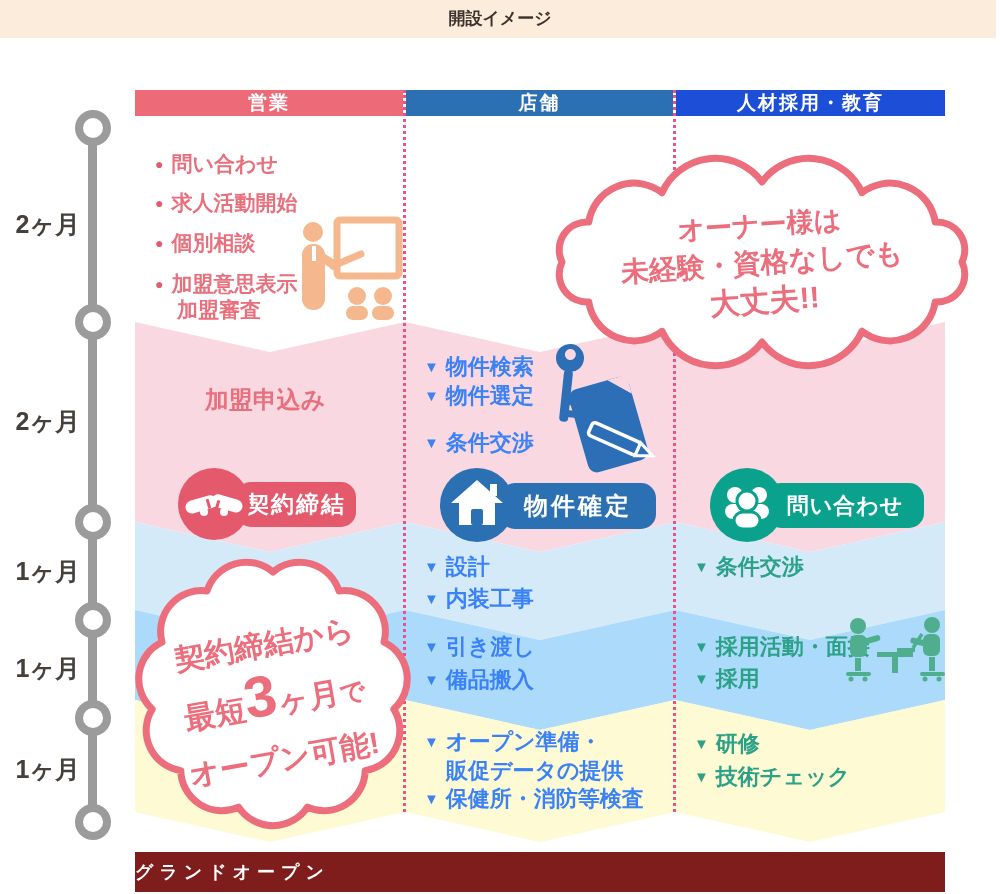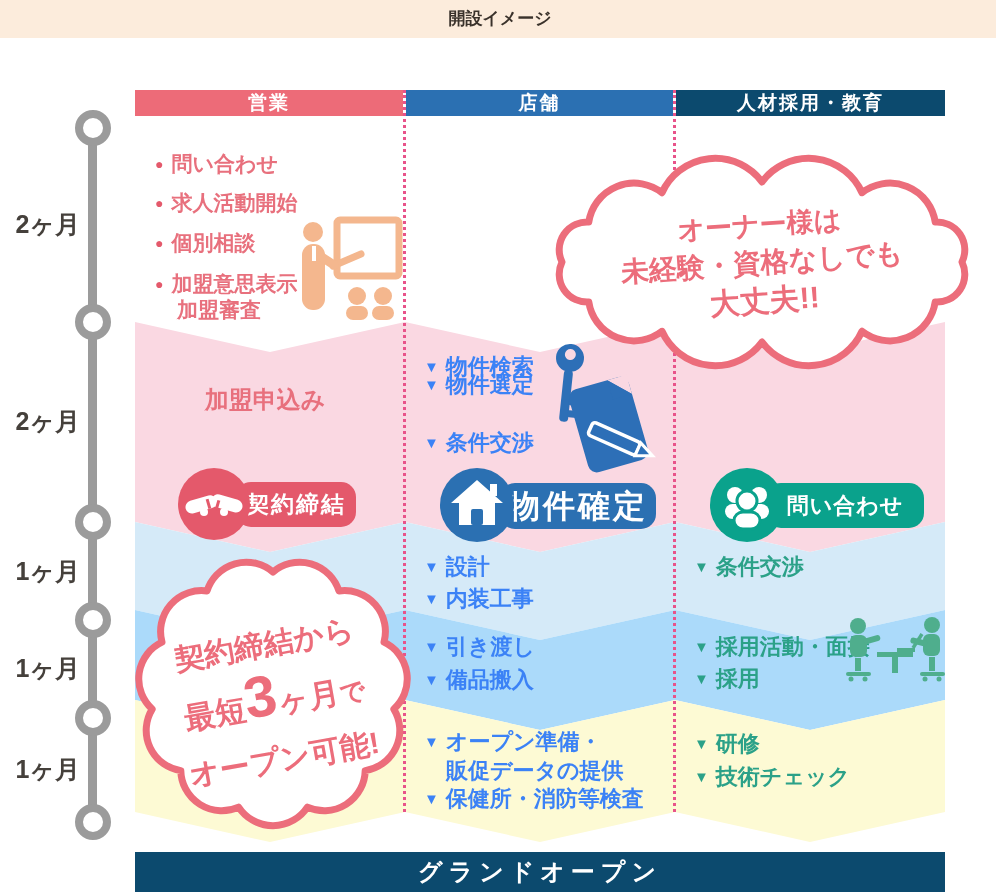--- a/index.html
+++ b/index.html
@@ -3,22 +3,22 @@
 <meta charset="utf-8">
 <style>
   html,body{margin:0;padding:0;background:#fff;}
   .stage{position:relative;width:996px;height:894px;background:#fff;overflow:hidden;
          font-family:"Liberation Sans",sans-serif;}
   .abs{position:absolute;}
 
   
   .top-banner{left:0;top:0;width:1000px;height:38px;background:#fcecdc;
               text-align:center;line-height:38px;font-size:17px;font-weight:bold;color:#3a322b;}
-  .footer-banner{left:135px;top:852px;width:810px;height:40px;background:#0c4a6e;
-                 text-align:center;line-height:40px;font-size:24px;font-weight:bold;color:#fff;letter-spacing:6px;}
+  .footer-banner{left:135px;top:852px;width:810px;height:40px;background:#7f1d1d;
+                 line-height:40px;font-size:18px;font-weight:bold;color:#fff;letter-spacing:6px;}
 
   
   .hdr{height:26px;line-height:26px;text-align:center;color:#fff;font-weight:bold;font-size:19px;letter-spacing:2px;}
 
   
   .band{left:135px;width:810px;}
   .band-pink{background:#fad8e2;}
   .band-lblue{background:#d5eaf8;}
   .band-mblue{background:#abdafa;}
   .band-yellow{background:#fdfad4;}
@@ -59,21 +59,21 @@
   <div class="abs band band-pink" style="top:322px;height:230px;clip-path:polygon(0px 0px,135px 30px,270px 0px,405px 30px,540px 0px,675px 30px,810px 0px,810px 200px,675px 230px,540px 200px,405px 230px,270px 200px,135px 230px,0px 200px);"></div>
   <div class="abs band band-lblue" style="top:522px;height:118px;clip-path:polygon(0px 0px,135px 30px,270px 0px,405px 30px,540px 0px,675px 30px,810px 0px,810px 88px,675px 118px,540px 88px,405px 118px,270px 88px,135px 118px,0px 88px);"></div>
   <div class="abs band band-mblue" style="top:610px;height:120px;clip-path:polygon(0px 0px,135px 30px,270px 0px,405px 30px,540px 0px,675px 30px,810px 0px,810px 90px,675px 120px,540px 90px,405px 120px,270px 90px,135px 120px,0px 90px);"></div>
   <div class="abs band band-yellow" style="top:700px;height:142px;clip-path:polygon(0px 0px,135px 30px,270px 0px,405px 30px,540px 0px,675px 30px,810px 0px,810px 112px,675px 142px,540px 112px,405px 142px,270px 112px,135px 142px,0px 112px);"></div>
 
   <div class="abs vsep" style="left:403px;top:90px;height:722px;"></div>
   <div class="abs vsep" style="left:673px;top:90px;height:722px;"></div>
 
   <div class="abs hdr" style="left:135px;top:90px;width:268px;background:#ed6b78;">営業</div>
   <div class="abs hdr" style="left:406px;top:90px;width:267px;background:#2b70b2;">店舗</div>
-  <div class="abs hdr" style="left:676px;top:90px;width:269px;background:#0c4a6e;">人材採用・教育</div>
+  <div class="abs hdr" style="left:676px;top:90px;width:269px;background:#1d4ed8;">人材採用・教育</div>
 
   <div class="abs tl-bar"></div>
   <div class="abs ring" style="left:75px;top:110px;"></div>
   <div class="abs ring" style="left:75px;top:304px;"></div>
   <div class="abs ring" style="left:75px;top:504px;"></div>
   <div class="abs ring" style="left:75px;top:602px;"></div>
   <div class="abs ring" style="left:75px;top:700px;"></div>
   <div class="abs ring" style="left:75px;top:804px;"></div>
   <div class="abs tl-label" style="left:4px;top:208px;">2ヶ月</div>
   <div class="abs tl-label" style="left:4px;top:405px;">2ヶ月</div>
@@ -96,21 +96,21 @@
     <rect x="25" y="34" width="4" height="15" fill="#fff"></rect>
     <circle cx="70" cy="84" r="9" fill="#f4b78e"></circle>
     <rect x="59" y="94" width="22" height="14" rx="7" fill="#f4b78e"></rect>
     <circle cx="96" cy="84" r="9" fill="#f4b78e"></circle>
     <rect x="85" y="94" width="22" height="14" rx="7" fill="#f4b78e"></rect>
   </svg>
 
   <div class="abs" style="left:180px;top:384px;width:170px;text-align:center;font-size:24px;font-weight:bold;color:#e8707d;white-space:nowrap;">加盟申込み</div>
 
   <div class="abs dstep navy" style="left:424px;top:352px;"><span class="tri">▼</span><span>物件検索</span></div>
-  <div class="abs dstep navy" style="left:424px;top:370px;"><span class="tri">▼</span><span>物件選定</span></div>
+  <div class="abs dstep navy" style="left:424px;top:381px;"><span class="tri">▼</span><span>物件選定</span></div>
   <div class="abs dstep navy" style="left:424px;top:428px;"><span class="tri">▼</span><span>条件交渉</span></div>
 
   <svg class="abs" style="left:548px;top:342px;" width="64" height="98" viewBox="0 0 64 98">
     <g transform="rotate(6 22 16)">
       <circle cx="22" cy="16" r="14" fill="#2d6fb7"></circle>
       <circle cx="22" cy="12.5" r="5.5" fill="#fad8e2"></circle>
       <rect x="17.5" y="28" width="9" height="52" rx="4" fill="#2d6fb7"></rect>
       <rect x="25" y="56" width="11" height="7" rx="2" fill="#2d6fb7"></rect>
       <rect x="25" y="68" width="14" height="7" rx="2" fill="#2d6fb7"></rect>
     </g>
@@ -133,21 +133,21 @@
     <svg width="72" height="72" viewBox="0 0 72 72">
       <rect x="7" y="30" width="32" height="13" rx="6.5" fill="#fff" transform="rotate(-16 23 36)"></rect>
       <rect x="33" y="29" width="32" height="13" rx="6.5" fill="#fff" transform="rotate(16 49 35)"></rect>
       <rect x="29" y="31" width="3" height="10" fill="#e4596b" transform="rotate(-16 30 36)"></rect>
       <rect x="38" y="32" width="3" height="10" fill="#e4596b" transform="rotate(16 39 37)"></rect>
       <circle cx="26" cy="44" r="4" fill="#fff"></circle>
       <circle cx="46" cy="44" r="4" fill="#fff"></circle>
     </svg>
   </div>
 
-  <div class="abs pill" style="left:500px;top:483px;width:156px;height:46px;line-height:46px;background:#2b70b2;font-size:32px;letter-spacing:3px;">物件確定</div>
+  <div class="abs pill" style="left:500px;top:483px;width:156px;height:46px;line-height:46px;background:#2b70b2;font-size:24px;letter-spacing:3px;">物件確定</div>
   <div class="abs bcirc" style="left:440px;top:468px;width:74px;height:74px;background:#2b70b2;">
     <svg width="74" height="74" viewBox="0 0 74 74">
       <rect x="50" y="16" width="7" height="12" fill="#fff"></rect>
       <path d="M37 12 L63 35 L55 35 L55 57 L19 57 L19 35 L11 35 Z" fill="#fff"></path>
       <rect x="31" y="41" width="12" height="16" rx="2" fill="#2b70b2"></rect>
     </svg>
   </div>
 
   <div class="abs pill" style="left:766px;top:483px;width:158px;height:45px;line-height:45px;background:#0aa28c;font-size:22px;letter-spacing:1px;">問い合わせ</div>
   <div class="abs bcirc" style="left:710px;top:468px;width:74px;height:74px;background:#0aa28c;">

